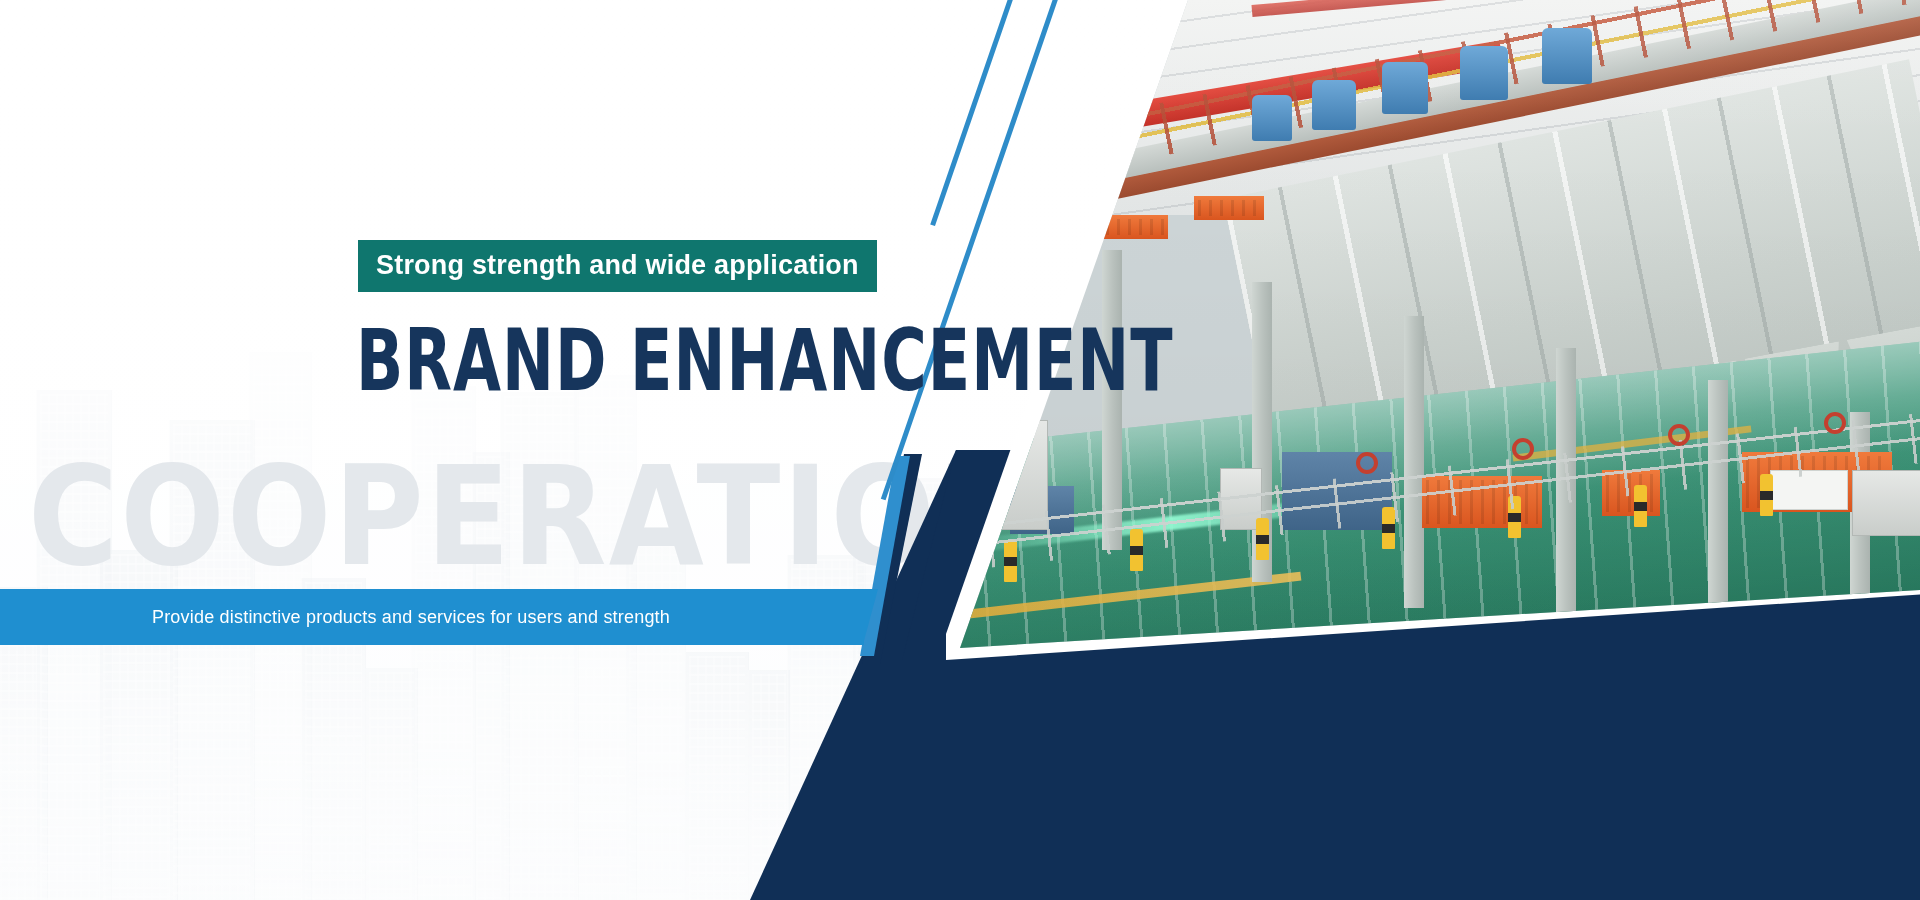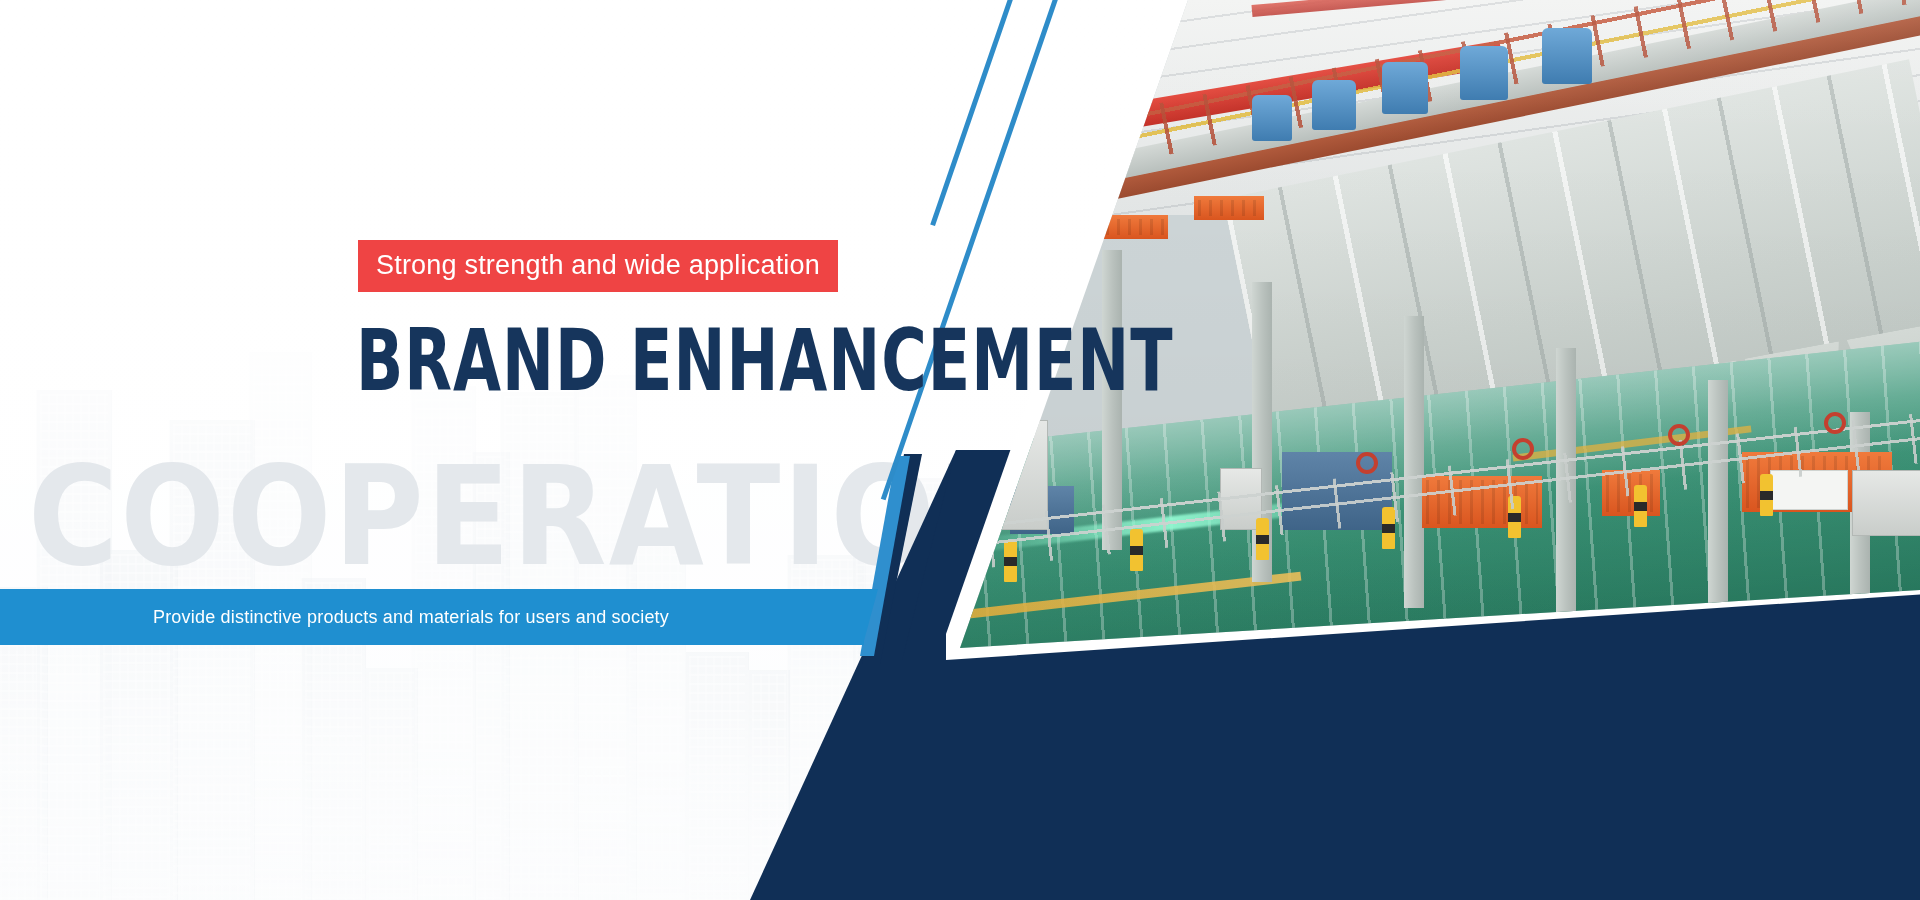--- a/index.html
+++ b/index.html
@@ -64,24 +64,24 @@
     transform:scaleX(1.06) scaleY(1.18);
     transform-origin:left top;
     white-space:nowrap;
     user-select:none;
   }
 
   
   .tagline {
     position:absolute;
     left:358px; top:240px;
-    background:#ef4444;
+    background:#0f766e;
     color:#ffffff;
     font-size:27px;
-    font-weight:400;
+    font-weight:700;
     letter-spacing:0.2px;
     padding:10px 18px 11px 18px;
     white-space:nowrap;
   }
   .headline {
     position:absolute;
     left:356px; top:318px;
     font-family:"Liberation Sans Narrow","DejaVu Sans", sans-serif;
     font-weight:700;
     font-size:64px;
@@ -446,15 +446,15 @@
         <div class="ph-valvewheel" style="left: 716px; top: 424px;"></div>
         <div class="ph-valvewheel" style="left: 872px; top: 412px;"></div>
       </div>
   </div>
 
   <div class="tagline">Strong strength and wide application</div>
   <div class="headline">BRAND ENHANCEMENT</div>
 
   <div class="ribbon"></div>
   <div class="ribbon-tail"></div>
-  <div class="ribbon-text">Provide distinctive products and materials for users and society</div>
+  <div class="ribbon-text">Provide distinctive products and services for users and strength</div>
 
 </div>
 
 </body></html>

